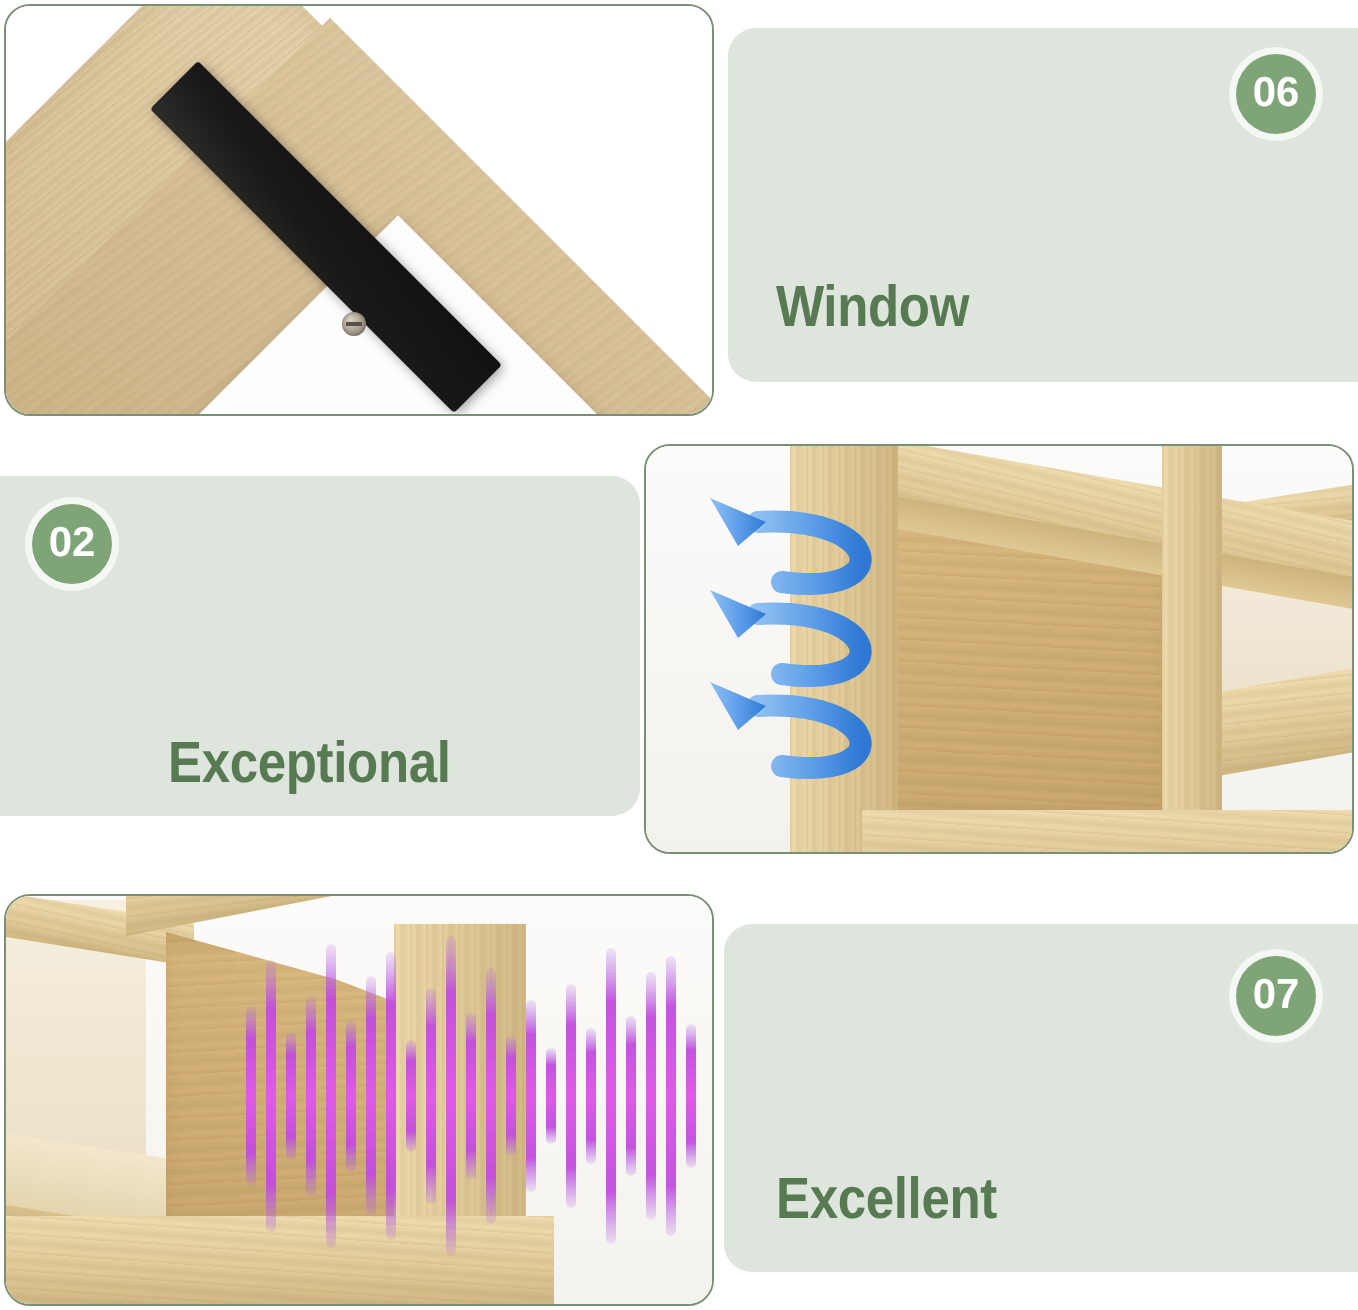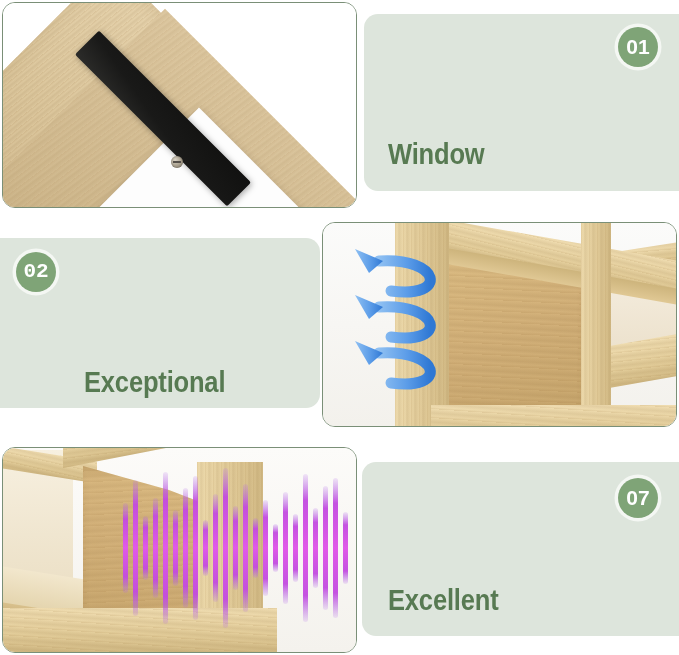--- a/index.html
+++ b/index.html
@@ -76,21 +76,21 @@
   
   #panel1-text  { left: 364px; top: 14px;  width: 315px; height: 177px; border-radius: 14px 0 0 14px; }
   #panel1-photo { left: 2px;   top: 2px;   width: 355px; height: 206px; }
   #panel1-heading { left: 388px; top: 52px; width: 300px; }
   #panel1-badge  { left: 618px; top: 27px; }
 
   
   #panel2-text  { left: 0px;   top: 238px; width: 320px; height: 170px; border-radius: 0 14px 14px 0; }
   #panel2-photo { left: 322px; top: 222px; width: 355px; height: 205px; }
   #panel2-heading { left: 84px; top: 280px; width: 260px; }
-  #panel2-badge  { left: 16px; top: 252px; font-family: Liberation Mono, monospace; }
+  #panel2-badge  { left: 16px; top: 252px; }
 
   
   #panel3-text  { left: 362px; top: 462px; width: 317px; height: 174px; border-radius: 14px 0 0 14px; }
   #panel3-photo { left: 2px;   top: 447px; width: 355px; height: 206px; }
   #panel3-heading { left: 388px; top: 498px; width: 300px; }
   #panel3-badge  { left: 618px; top: 478px; }
 
   
   .p1-scene { position: absolute; inset: 0; background: #ffffff; }
   .p1-wood-outer {
@@ -262,21 +262,21 @@
       <div class="p1-black-pad"></div>
       <div class="p1-screw"></div>
     </div>
   </div>
 
   <div class="heading" id="panel1-heading">
     <span class="line">Window</span>
     <span class="line">silencing pad</span>
   </div>
 
-  <div class="badge" id="panel1-badge">01</div>
+  <div class="badge" id="panel1-badge">06</div>
 
   <div class="text-panel" id="panel2-text"></div>
 
   <div class="photo-card" id="panel2-photo">
     <div class="p2-scene">
       <div class="p2-back-panel"></div>
       <div class="p2-far-rail wood-h"></div>
       <div class="p2-shelf wood-h"></div>
       <div class="p2-cavity"></div>
       <div class="p2-top-rail wood-h"></div>

